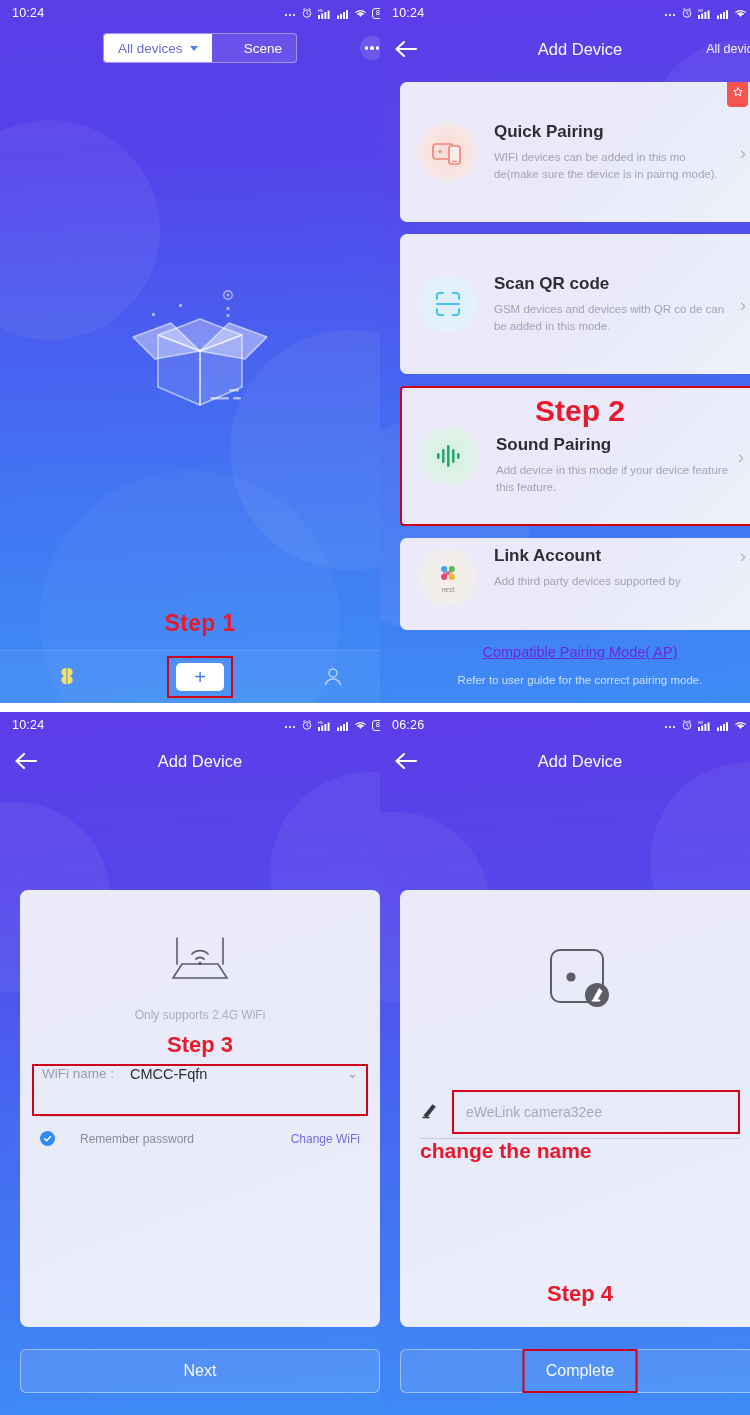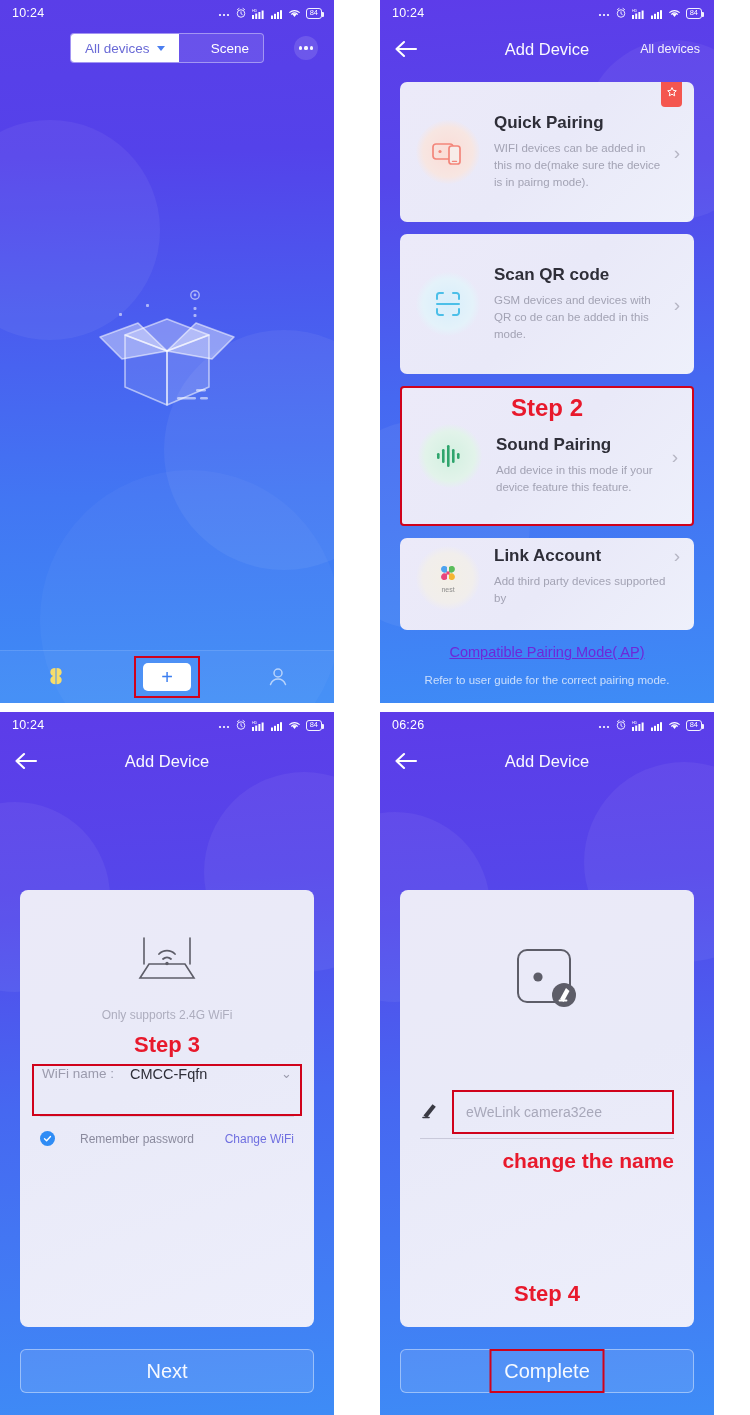--- a/index.html
+++ b/index.html
@@ -9,21 +9,21 @@
     font-family: "Liberation Sans", sans-serif;
     overflow: hidden;
   }
   .grid {
     position: relative;
     width: 750px; height: 1415px;
     background: #ffffff;
   }
   .panel {
     position: absolute;
-    width: 334px; height: 703px;
+    width: 400px; height: 703px;
     overflow: hidden;
   }
   #panel-home    { left: 0;   top: 0; }
   #panel-add     { left: 380px; top: 0; }
   #panel-wifi    { left: 0;   top: 712px; }
   #panel-name    { left: 380px; top: 712px; }
 
   
   .bg-purple-blue {
     position: absolute; inset: 0;
@@ -228,21 +228,21 @@
   }
   .card.highlight {
     border: 2.5px solid #d0021b;
     border-radius: 4px;
   }
   .step2-label {
     position: absolute;
     top: 6px; left: 50%;
     transform: translateX(-50%);
     color: #e8192c;
-    font-size: 24px;
+    font-size: 30px;
     font-weight: 600;
     z-index: 3;
   }
   .card.sound .card-body { padding-top: 18px; }
   .card.linked { min-height: 92px; margin-bottom: 0; align-items: flex-start; padding-top: 8px; }
   .compat-link {
     text-align: center;
     color: #6d28d9;
     font-size: 14.5px;
     text-decoration: underline;
@@ -359,21 +359,21 @@
   .cta {
     position: absolute;
     left: 20px; right: 20px;
     bottom: 22px;
     height: 44px;
     border-radius: 6px;
     border: 1px solid rgba(255,255,255,.42);
     background: rgba(255,255,255,0.10);
     display: flex; align-items: center; justify-content: center;
     color: rgba(255,255,255,.95);
-    font-size: 20px;
+    font-size: 16px;
   }
   .cta-redbox {
     position: absolute;
     left: 50%; top: 50%;
     transform: translate(-50%,-50%);
     width: 115px; height: 44px;
     border: 2.5px solid #d0021b;
   }
 
   
@@ -390,25 +390,24 @@
     border: 2.5px solid #d0021b;
     height: 44px;
     display: flex; align-items: center;
     padding-left: 12px;
   }
   .name-placeholder {
     font-size: 14px;
     color: #a8a8ba;
   }
   .change-name-label {
-    text-align: right;
+    text-align: left;
     color: #e8192c;
     font-size: 21px;
     font-weight: 600;
-    margin-top: 10px;
   }
   .step4-label {
     position: absolute;
     left: 0; right: 0;
     bottom: 20px;
     text-align: center;
     color: #e8192c;
     font-size: 22px;
     font-weight: 600;
   }
@@ -492,20 +491,21 @@
           <rect x="101.5" y="29" width="3" height="3" rx="1"></rect>
           <rect x="54" y="19" width="3" height="3" rx="1"></rect>
           <rect x="27" y="28" width="3" height="3" rx="1"></rect>
           <rect x="85" y="112" width="19" height="2.6" rx="1.3"></rect>
           <rect x="108" y="112" width="8" height="2.6" rx="1.3"></rect>
           <rect x="104" y="104" width="10" height="2.6" rx="1.3"></rect>
         </g>
       </svg>
     </div>
 
+    <div class="step1-label">Step 1</div>
 
     <div class="tabbar">
       <div class="tab-slot">
         <svg width="26" height="26" viewBox="0 0 26 26">
           <path d="M12 4c-3.4 0-5.2 1.6-5.2 4.2 0 1.9 1.3 3.3 3 3.9-1.7.6-3 2-3 3.9 0 2.6 1.8 4.2 5.2 4.2z" fill="#f7dd6a" transform="translate(0.5,0)"></path>
           <path d="M14 4c3.4 0 5.2 1.6 5.2 4.2 0 1.9-1.3 3.3-3 3.9 1.7.6 3 2 3 3.9 0 2.6-1.8 4.2-5.2 4.2z" fill="#f7dd6a" transform="translate(-0.5,0)"></path>
         </svg>
       </div>
       <div class="tab-slot">
         <div class="plus-btn">

